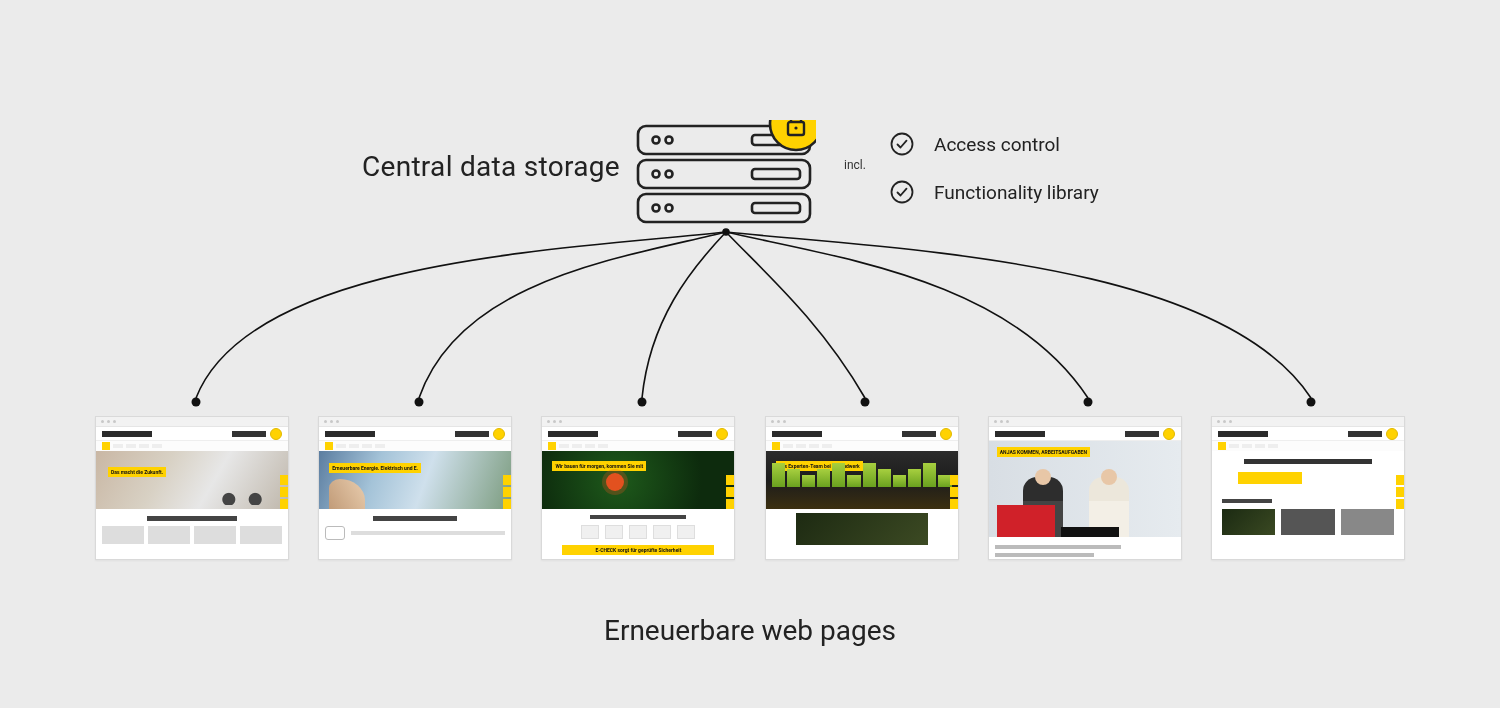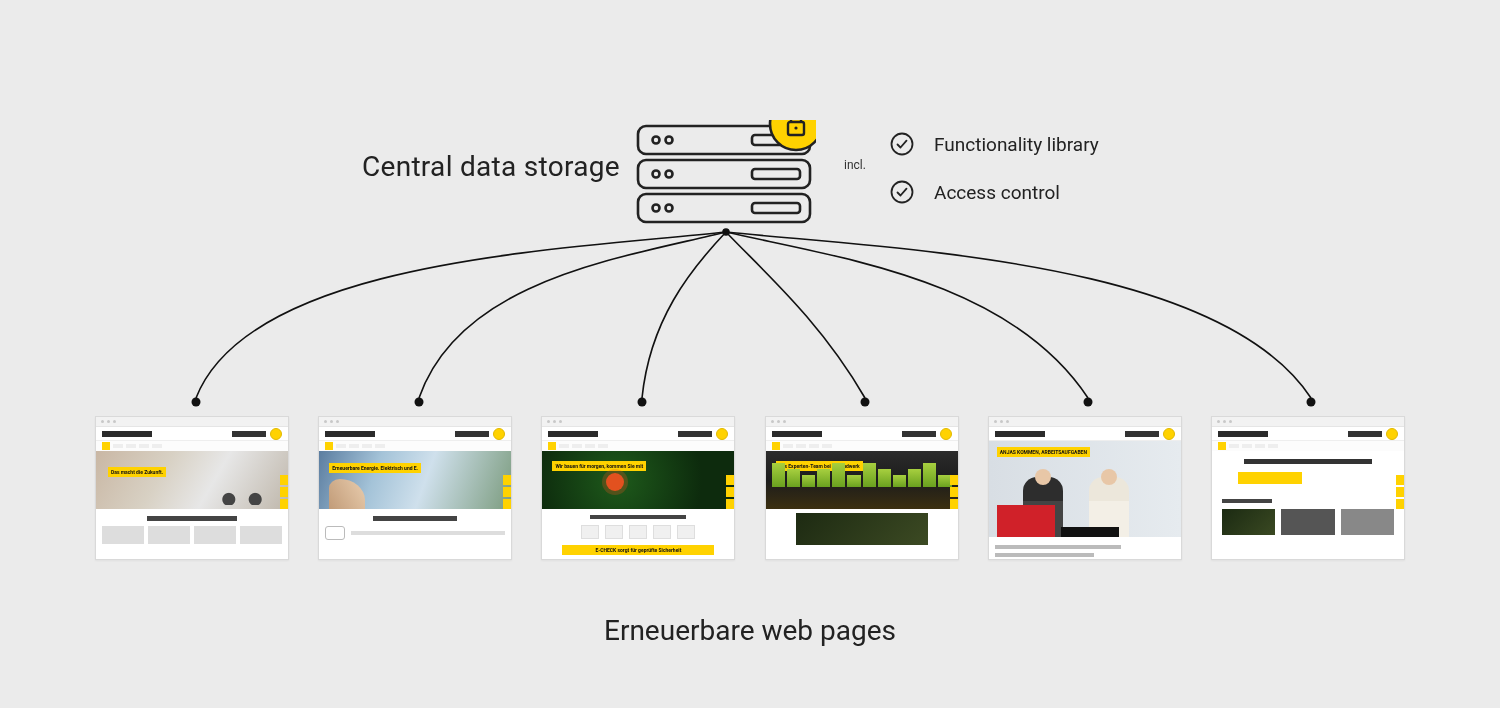--- a/index.html
+++ b/index.html
@@ -134,30 +134,30 @@
 
 <div class="incl">incl.</div>
 <div class="feat-list">
   <div class="feat">
     <span class="check">
       <svg width="24" height="24" viewBox="0 0 24 24">
             <circle cx="12" cy="12" r="10.5" fill="none" stroke="#222" stroke-width="1.8"></circle>
             <path d="M7.5 12.5l3 3 6-6.8" fill="none" stroke="#222" stroke-width="1.8" stroke-linecap="round" stroke-linejoin="round"></path>
           </svg>
     </span>
-    <span class="txt">Functionality library</span>
+    <span class="txt">Access control</span>
   </div>
   <div class="feat">
     <span class="check">
       <svg width="24" height="24" viewBox="0 0 24 24">
             <circle cx="12" cy="12" r="10.5" fill="none" stroke="#222" stroke-width="1.8"></circle>
             <path d="M7.5 12.5l3 3 6-6.8" fill="none" stroke="#222" stroke-width="1.8" stroke-linecap="round" stroke-linejoin="round"></path>
           </svg>
     </span>
-    <span class="txt">Access control</span>
+    <span class="txt">Functionality library</span>
   </div>
 </div>
 
 <svg class="connectors">
   <g stroke="#111" stroke-width="1.6" fill="none">
 
     <circle cx="726" cy="232" r="3" fill="#111"></circle>
 
     <path d="M726 232 C 560 250, 250 260, 196 398"></path>
     <path d="M726 232 C 620 258, 460 280, 419 398"></path>

